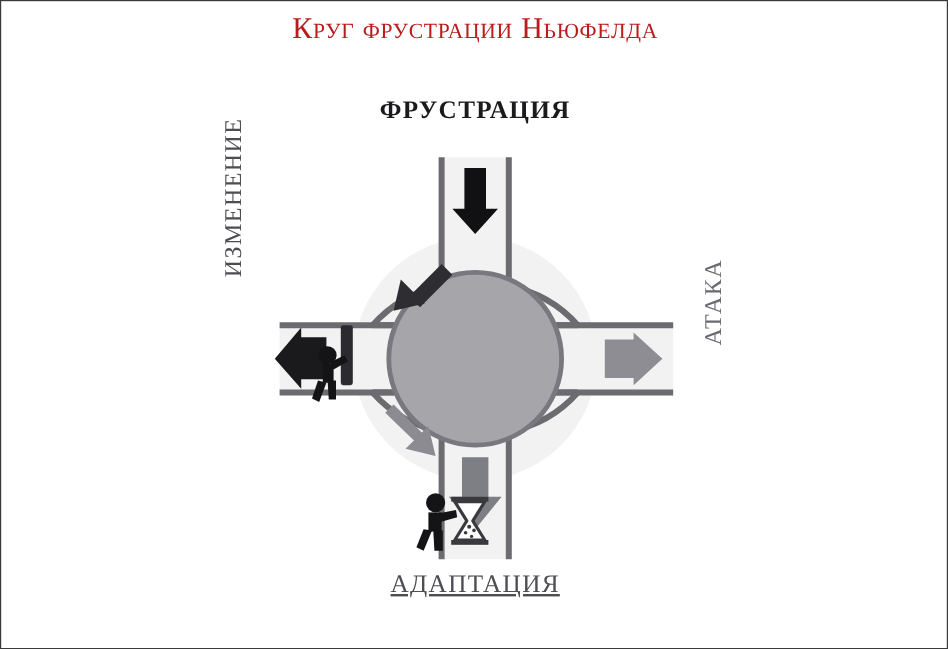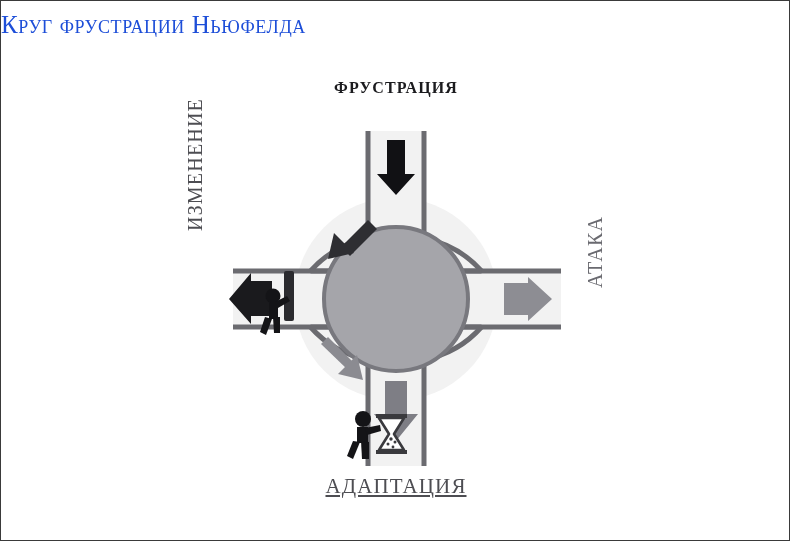--- a/index.html
+++ b/index.html
@@ -19,37 +19,37 @@
     box-sizing: border-box;
     overflow: hidden;
   }
 
   
   .title {
     position: absolute;
     left: 0;
     top: 10px;
     width: 790px;
-    text-align: left;
+    text-align: center;
     font-family: "Liberation Serif", serif;
     font-size: 25px;
     font-variant: small-caps;
     letter-spacing: 0.6px;
-    color: #1d4ed8;
+    color: #b91c1c;
     white-space: nowrap;
   }
 
   .label-top {
     position: absolute;
     left: 0;
     top: 78px;
     width: 790px;
     text-align: center;
     font-family: "Liberation Serif", serif;
-    font-size: 16px;
+    font-size: 21px;
     font-weight: bold;
     letter-spacing: 1.1px;
     color: #1b1b1e;
   }
 
   .label-bottom {
     position: absolute;
     left: 0;
     top: 473px;
     width: 790px;

